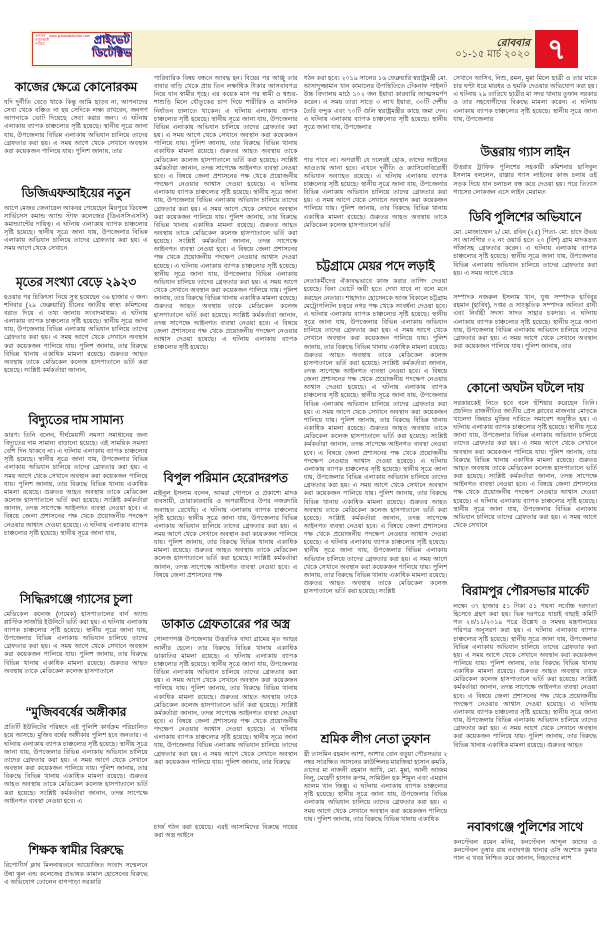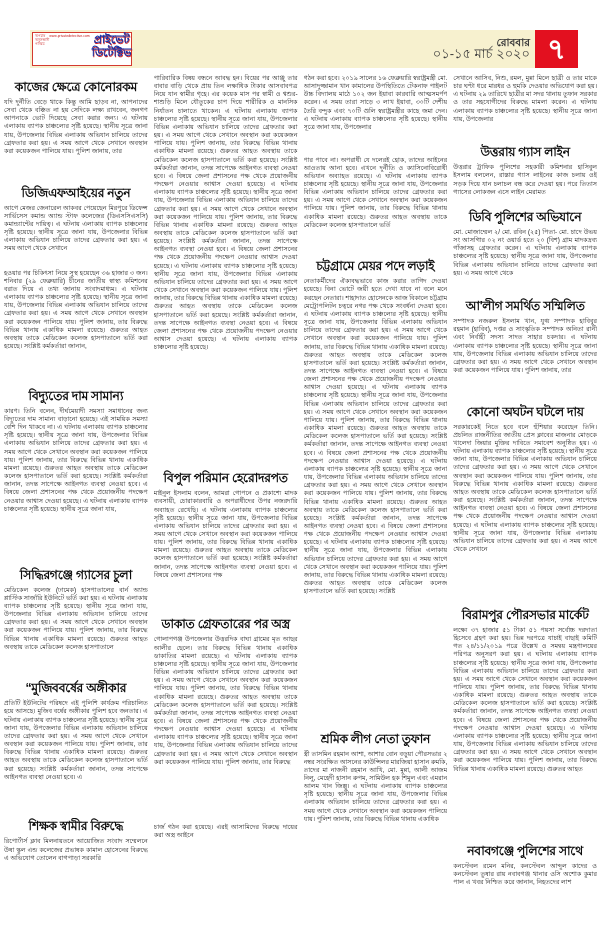--- a/index.html
+++ b/index.html
@@ -12,22 +12,22 @@
   .pagebox span{color:#fff;font-size:29px;font-weight:bold;line-height:1;}
   .logo{position:absolute;left:32px;top:32px;width:100px;height:34px;background:#fff;
         border:1px solid #d43a2f;box-sizing:border-box;display:flex;}
   .logo .tinyrow{display:flex;justify-content:space-between;font-size:3.5px;color:#c81d1d;
         padding:1px 2px 0 2px;line-height:4px;}
   .logo .title{flex:1;text-align:center;font-weight:bold;font-size:11px;line-height:13px;
         color:#1533a8;text-shadow:0.6px 0.6px 0 #d42222;letter-spacing:0px;}
   .logo .tagbar{background:#141a8e;color:#ffffff;font-size:3.8px;line-height:7px;height:7px;
         text-align:center;white-space:nowrap;overflow:hidden;}
   .datecell{position:absolute;right:70px;top:36px;text-align:right;color:#3a3a3a;}
-  .datecell .day{font-size:10.5px;font-weight:bold;line-height:12px;}
-  .datecell .date{font-size:13px;line-height:11px;}
+  .datecell .day{font-size:10.5px;font-weight:bold;line-height:12px;font-style:italic;}
+  .datecell .date{font-size:10px;line-height:11px;}
   
   .content{position:absolute;left:4px;top:74px;width:593px;display:flex;gap:6px;}
   .col{flex:1;min-width:0;}
   .headline{font-weight:bold;color:#0d0d0d;text-align:center;font-size:12.3px;line-height:16px;
             margin:5px 0 3px 0;white-space:nowrap;overflow:hidden;letter-spacing:-0.3px;}
   .bodytext{font-size:6.3px;line-height:8.15px;color:#1c1c1c;text-align:justify;margin:0;
             word-break:break-word;overflow:hidden;}
 </style>
 </head>
 <body>
@@ -53,20 +53,21 @@
   <div class="pagebox">
     <span>৭</span>
   </div>
 
   <div class="content" id="content">
       <div class="col">
         <div class="headline">কাজের ক্ষেত্রে কোনোরকম</div>
         <p class="bodytext" style="height: 81.5px;">যদি দুর্নীতি বেড়ে থাকে কিন্তু আমি ছাড়ব না, আপনাদের সেবা থেকে বঞ্চিত না হয় সেদিকে লক্ষ্য রাখবেন, জনগণ আপনাকে ভোট দিয়েছে সেবা করার জন্য। এ ঘটনায় এলাকায় ব্যাপক চাঞ্চল্যের সৃষ্টি হয়েছে। স্থানীয় সূত্রে জানা যায়, উপজেলার বিভিন্ন এলাকায় অভিযান চালিয়ে তাদের গ্রেফতার করা হয়। এ সময় আগে থেকে সেখানে অবস্থান করা কয়েকজন পালিয়ে যায়। পুলিশ জানায়, তার</p>
         <div class="headline">ডিজিএফআইয়ের নতুন</div>
         <p class="bodytext" style="height: 65.2px;">আগে মেজর জেনারেল আকবর পেয়েছেন মিরপুরে ডিফেন্স সার্ভিসেস কমান্ড অ্যান্ড স্টাফ কলেজের (ডিএসসিএসসি) কমান্ড্যান্টের দায়িত্ব। এ ঘটনায় এলাকায় ব্যাপক চাঞ্চল্যের সৃষ্টি হয়েছে। স্থানীয় সূত্রে জানা যায়, উপজেলার বিভিন্ন এলাকায় অভিযান চালিয়ে তাদের গ্রেফতার করা হয়। এ সময় আগে থেকে সেখানে</p>
+        <div class="headline">মৃতের সংখ্যা বেড়ে ২৯২৩</div>
         <p class="bodytext" style="height: 114.1px;">হওয়ার পর চিকিৎসা নিয়ে সুস্থ হয়েছেন ৩৬ হাজার ৩ জন। শনিবার (২৯ ফেব্রুয়ারি) চীনের জাতীয় স্বাস্থ্য কমিশনের বরাত দিয়ে এ তথ্য জানায় সংবাদমাধ্যম। এ ঘটনায় এলাকায় ব্যাপক চাঞ্চল্যের সৃষ্টি হয়েছে। স্থানীয় সূত্রে জানা যায়, উপজেলার বিভিন্ন এলাকায় অভিযান চালিয়ে তাদের গ্রেফতার করা হয়। এ সময় আগে থেকে সেখানে অবস্থান করা কয়েকজন পালিয়ে যায়। পুলিশ জানায়, তার বিরুদ্ধে বিভিন্ন থানায় একাধিক মামলা রয়েছে। গুরুতর আহত অবস্থায় তাকে মেডিকেল কলেজ হাসপাতালে ভর্তি করা হয়েছে। সংশ্লিষ্ট কর্মকর্তারা জানান,</p>
         <div class="headline">বিদ্যুতের দাম সামান্য</div>
         <p class="bodytext" style="height: 154.85px;">কারণ। তিনি বলেন, দীর্ঘমেয়াদী সমস্যা সমাধানের জন্য বিদ্যুতের দাম সামান্য বাড়ানো হয়েছে। এই সাময়িক সমস্যা বেশি দিন থাকবে না। এ ঘটনায় এলাকায় ব্যাপক চাঞ্চল্যের সৃষ্টি হয়েছে। স্থানীয় সূত্রে জানা যায়, উপজেলার বিভিন্ন এলাকায় অভিযান চালিয়ে তাদের গ্রেফতার করা হয়। এ সময় আগে থেকে সেখানে অবস্থান করা কয়েকজন পালিয়ে যায়। পুলিশ জানায়, তার বিরুদ্ধে বিভিন্ন থানায় একাধিক মামলা রয়েছে। গুরুতর আহত অবস্থায় তাকে মেডিকেল কলেজ হাসপাতালে ভর্তি করা হয়েছে। সংশ্লিষ্ট কর্মকর্তারা জানান, তদন্ত সাপেক্ষে আইনগত ব্যবস্থা নেওয়া হবে। এ বিষয়ে জেলা প্রশাসনের পক্ষ থেকে প্রয়োজনীয় পদক্ষেপ নেওয়ার আশ্বাস দেওয়া হয়েছে। এ ঘটনায় এলাকায় ব্যাপক চাঞ্চল্যের সৃষ্টি হয়েছে। স্থানীয় সূত্রে জানা যায়,</p>
         <div class="headline">সিদ্ধিরগঞ্জে গ্যাসের চুলা</div>
         <p class="bodytext" style="height: 89.65px;">মেডিকেল কলেজ (ঢামেক) হাসপাতালের বার্ন অ্যান্ড প্লাস্টিক সার্জারি ইউনিটে ভর্তি করা হয়। এ ঘটনায় এলাকায় ব্যাপক চাঞ্চল্যের সৃষ্টি হয়েছে। স্থানীয় সূত্রে জানা যায়, উপজেলার বিভিন্ন এলাকায় অভিযান চালিয়ে তাদের গ্রেফতার করা হয়। এ সময় আগে থেকে সেখানে অবস্থান করা কয়েকজন পালিয়ে যায়। পুলিশ জানায়, তার বিরুদ্ধে বিভিন্ন থানায় একাধিক মামলা রয়েছে। গুরুতর আহত অবস্থায় তাকে মেডিকেল কলেজ হাসপাতালে</p>
         <div class="headline">“মুজিববর্ষের অঙ্গীকার</div>
         <p class="bodytext" style="height: 114.1px;">প্রতিটি ইউনিটের পরিষদে এই পুলিশি কার্যক্রম পরিচালিত হয়ে আসছে। মুজিব বর্ষের অঙ্গীকার পুলিশ হবে জনতার। এ ঘটনায় এলাকায় ব্যাপক চাঞ্চল্যের সৃষ্টি হয়েছে। স্থানীয় সূত্রে জানা যায়, উপজেলার বিভিন্ন এলাকায় অভিযান চালিয়ে তাদের গ্রেফতার করা হয়। এ সময় আগে থেকে সেখানে অবস্থান করা কয়েকজন পালিয়ে যায়। পুলিশ জানায়, তার বিরুদ্ধে বিভিন্ন থানায় একাধিক মামলা রয়েছে। গুরুতর আহত অবস্থায় তাকে মেডিকেল কলেজ হাসপাতালে ভর্তি করা হয়েছে। সংশ্লিষ্ট কর্মকর্তারা জানান, তদন্ত সাপেক্ষে আইনগত ব্যবস্থা নেওয়া হবে। এ</p>
         <div class="headline">শিক্ষক স্বামীর বিরুদ্ধে</div>
         <p class="bodytext" style="height: 32.6px;">রিপোর্টার্স ক্লাব মিলনায়তনে আয়োজিত সংবাদ সম্মেলনে উষা স্কুল এন্ড কলেজের প্রভাষক কামাল হোসেনের বিরুদ্ধে এ অভিযোগ তোলেন বাগপাড়া সরকারি</p>
       </div>
@@ -85,21 +86,20 @@
         <p class="bodytext" style="height: 448.25px;">নেতাকর্মীদের ঐক্যবদ্ধভাবে কাজ করার তাগিদ দেওয়া হয়েছে। বিনা ভোটে জয়ী হতে দেখা যাবে না বলে মনে করছেন নেতারা। শাহাদাত হোসেনকে আজ বিকালে চট্টগ্রাম মেট্রোপলিটন চত্বরে নগর পক্ষ থেকে সংবর্ধনা দেওয়া হবে। এ ঘটনায় এলাকায় ব্যাপক চাঞ্চল্যের সৃষ্টি হয়েছে। স্থানীয় সূত্রে জানা যায়, উপজেলার বিভিন্ন এলাকায় অভিযান চালিয়ে তাদের গ্রেফতার করা হয়। এ সময় আগে থেকে সেখানে অবস্থান করা কয়েকজন পালিয়ে যায়। পুলিশ জানায়, তার বিরুদ্ধে বিভিন্ন থানায় একাধিক মামলা রয়েছে। গুরুতর আহত অবস্থায় তাকে মেডিকেল কলেজ হাসপাতালে ভর্তি করা হয়েছে। সংশ্লিষ্ট কর্মকর্তারা জানান, তদন্ত সাপেক্ষে আইনগত ব্যবস্থা নেওয়া হবে। এ বিষয়ে জেলা প্রশাসনের পক্ষ থেকে প্রয়োজনীয় পদক্ষেপ নেওয়ার আশ্বাস দেওয়া হয়েছে। এ ঘটনায় এলাকায় ব্যাপক চাঞ্চল্যের সৃষ্টি হয়েছে। স্থানীয় সূত্রে জানা যায়, উপজেলার বিভিন্ন এলাকায় অভিযান চালিয়ে তাদের গ্রেফতার করা হয়। এ সময় আগে থেকে সেখানে অবস্থান করা কয়েকজন পালিয়ে যায়। পুলিশ জানায়, তার বিরুদ্ধে বিভিন্ন থানায় একাধিক মামলা রয়েছে। গুরুতর আহত অবস্থায় তাকে মেডিকেল কলেজ হাসপাতালে ভর্তি করা হয়েছে। সংশ্লিষ্ট কর্মকর্তারা জানান, তদন্ত সাপেক্ষে আইনগত ব্যবস্থা নেওয়া হবে। এ বিষয়ে জেলা প্রশাসনের পক্ষ থেকে প্রয়োজনীয় পদক্ষেপ নেওয়ার আশ্বাস দেওয়া হয়েছে। এ ঘটনায় এলাকায় ব্যাপক চাঞ্চল্যের সৃষ্টি হয়েছে। স্থানীয় সূত্রে জানা যায়, উপজেলার বিভিন্ন এলাকায় অভিযান চালিয়ে তাদের গ্রেফতার করা হয়। এ সময় আগে থেকে সেখানে অবস্থান করা কয়েকজন পালিয়ে যায়। পুলিশ জানায়, তার বিরুদ্ধে বিভিন্ন থানায় একাধিক মামলা রয়েছে। গুরুতর আহত অবস্থায় তাকে মেডিকেল কলেজ হাসপাতালে ভর্তি করা হয়েছে। সংশ্লিষ্ট কর্মকর্তারা জানান, তদন্ত সাপেক্ষে আইনগত ব্যবস্থা নেওয়া হবে। এ বিষয়ে জেলা প্রশাসনের পক্ষ থেকে প্রয়োজনীয় পদক্ষেপ নেওয়ার আশ্বাস দেওয়া হয়েছে। এ ঘটনায় এলাকায় ব্যাপক চাঞ্চল্যের সৃষ্টি হয়েছে। স্থানীয় সূত্রে জানা যায়, উপজেলার বিভিন্ন এলাকায় অভিযান চালিয়ে তাদের গ্রেফতার করা হয়। এ সময় আগে থেকে সেখানে অবস্থান করা কয়েকজন পালিয়ে যায়। পুলিশ জানায়, তার বিরুদ্ধে বিভিন্ন থানায় একাধিক মামলা রয়েছে। গুরুতর আহত অবস্থায় তাকে মেডিকেল কলেজ হাসপাতালে ভর্তি করা হয়েছে। সংশ্লিষ্ট</p>
         <div class="headline">শ্রমিক লীগ নেতা তুফান</div>
         <p class="bodytext" style="height: 105.95px;">স্ত্রী তাসমিন রহমান আশা, আশার বোন বড়ুয়া পৌরসভার ২ নম্বর সংরক্ষিত আসনের কাউন্সিলর মারজিয়া হাসান রুমকি, তাদের মা নাজনী রহমান আখি, মো. মুন্না, আলী আজম নিলু, মেহেদী হাসান রুপম, সামিউল হক শিমুল এবং এমরান আলম খান জিল্লু। এ ঘটনায় এলাকায় ব্যাপক চাঞ্চল্যের সৃষ্টি হয়েছে। স্থানীয় সূত্রে জানা যায়, উপজেলার বিভিন্ন এলাকায় অভিযান চালিয়ে তাদের গ্রেফতার করা হয়। এ সময় আগে থেকে সেখানে অবস্থান করা কয়েকজন পালিয়ে যায়। পুলিশ জানায়, তার বিরুদ্ধে বিভিন্ন থানায় একাধিক</p>
       </div>
       <div class="col">
         <p class="bodytext" style="height: 65.2px;">সেখানে আসিব, নিশু, রমল, মুন্না মিলে ছাত্রী ও তার মাকে চার ঘণ্টা ধরে মারধর ও হুমকি দেওয়ার অভিযোগ করা হয়। এ ঘটনায় ২৯ তারিখে ছাত্রীর মা সদর থানায় তুফান সরকার ও তার সহযোগীদের বিরুদ্ধে মামলা করেন। এ ঘটনায় এলাকায় ব্যাপক চাঞ্চল্যের সৃষ্টি হয়েছে। স্থানীয় সূত্রে জানা যায়, উপজেলার</p>
         <div class="headline">উত্তরায় গ্যাস লাইন</div>
         <p class="bodytext" style="height: 40.75px;">উত্তরার ট্রাফিক পুলিশের সহকারী কমিশনার হাসিবুল ইসলাম বললেন, রাস্তার গ্যাস লাইনের কাজ চলায় ওই সড়ক দিয়ে যান চলাচল বন্ধ করে দেওয়া হয়। পরে তিতাস গ্যাসের লোকজন এসে লাইন মেরামত</p>
         <div class="headline">ডিবি পুলিশের অভিযানে</div>
         <p class="bodytext" style="height: 65.2px;">মো. মোজাম্মেল ২/ মো. রবিন (২৫) পিতা- মো. চাদে উভয় সং আসগিার ০২ নং ওয়ার্ড হতে ২০ (বিশ) গ্রাম মাদকদ্রব্য গাঁজাসহ গ্রেফতার করেন। এ ঘটনায় এলাকায় ব্যাপক চাঞ্চল্যের সৃষ্টি হয়েছে। স্থানীয় সূত্রে জানা যায়, উপজেলার বিভিন্ন এলাকায় অভিযান চালিয়ে তাদের গ্রেফতার করা হয়। এ সময় আগে থেকে</p>
-        <div class="headline">আ'লীগ সমর্থিত সম্মিলিত</div>
         <p class="bodytext" style="height: 81.5px;">সম্পাদক নজরুল ইসলাম খান, যুগ্ম সম্পাদক হাবিবুর রহমান (হাবিব), দপ্তর ও সাংস্কৃতিক সম্পাদক অনিতা রানী এবং নির্বাহী সদস্য সাদত সাহার চকদার। এ ঘটনায় এলাকায় ব্যাপক চাঞ্চল্যের সৃষ্টি হয়েছে। স্থানীয় সূত্রে জানা যায়, উপজেলার বিভিন্ন এলাকায় অভিযান চালিয়ে তাদের গ্রেফতার করা হয়। এ সময় আগে থেকে সেখানে অবস্থান করা কয়েকজন পালিয়ে যায়। পুলিশ জানায়, তার</p>
         <div class="headline">কোনো অঘটন ঘটলে দায়</div>
         <p class="bodytext" style="height: 179.3px;">সরকারকেই নিতে হবে বলে হুঁশিয়ার করেছেন তিনি। প্রচলিত রাজনীতির জাতীয় প্রেস ক্লাবের মাজনার মোড়কে খালেদা জিয়ার মুক্তির দাবিতে সমাবেশ অনুষ্ঠিত হয়। এ ঘটনায় এলাকায় ব্যাপক চাঞ্চল্যের সৃষ্টি হয়েছে। স্থানীয় সূত্রে জানা যায়, উপজেলার বিভিন্ন এলাকায় অভিযান চালিয়ে তাদের গ্রেফতার করা হয়। এ সময় আগে থেকে সেখানে অবস্থান করা কয়েকজন পালিয়ে যায়। পুলিশ জানায়, তার বিরুদ্ধে বিভিন্ন থানায় একাধিক মামলা রয়েছে। গুরুতর আহত অবস্থায় তাকে মেডিকেল কলেজ হাসপাতালে ভর্তি করা হয়েছে। সংশ্লিষ্ট কর্মকর্তারা জানান, তদন্ত সাপেক্ষে আইনগত ব্যবস্থা নেওয়া হবে। এ বিষয়ে জেলা প্রশাসনের পক্ষ থেকে প্রয়োজনীয় পদক্ষেপ নেওয়ার আশ্বাস দেওয়া হয়েছে। এ ঘটনায় এলাকায় ব্যাপক চাঞ্চল্যের সৃষ্টি হয়েছে। স্থানীয় সূত্রে জানা যায়, উপজেলার বিভিন্ন এলাকায় অভিযান চালিয়ে তাদের গ্রেফতার করা হয়। এ সময় আগে থেকে সেখানে</p>
         <div class="headline">বিরামপুর পৌরসভার মার্কেট</div>
         <p class="bodytext" style="height: 211.9px;">লক্ষ্যে ৩৭ হাজার ৫১ টাকা ৫১ পয়সা সর্বোচ্চ দরদাতা হিসেবে গ্রহণ করা হয়। ভিন্ন দরপত্রে যাচাই বাছাই কমিটি গত ২৪/১১/২০১৯ পত্রে উল্লেখ ও সমন্বয় মন্ত্রণালয়ের পরিপত্র অনুসরণ করা হয়। এ ঘটনায় এলাকায় ব্যাপক চাঞ্চল্যের সৃষ্টি হয়েছে। স্থানীয় সূত্রে জানা যায়, উপজেলার বিভিন্ন এলাকায় অভিযান চালিয়ে তাদের গ্রেফতার করা হয়। এ সময় আগে থেকে সেখানে অবস্থান করা কয়েকজন পালিয়ে যায়। পুলিশ জানায়, তার বিরুদ্ধে বিভিন্ন থানায় একাধিক মামলা রয়েছে। গুরুতর আহত অবস্থায় তাকে মেডিকেল কলেজ হাসপাতালে ভর্তি করা হয়েছে। সংশ্লিষ্ট কর্মকর্তারা জানান, তদন্ত সাপেক্ষে আইনগত ব্যবস্থা নেওয়া হবে। এ বিষয়ে জেলা প্রশাসনের পক্ষ থেকে প্রয়োজনীয় পদক্ষেপ নেওয়ার আশ্বাস দেওয়া হয়েছে। এ ঘটনায় এলাকায় ব্যাপক চাঞ্চল্যের সৃষ্টি হয়েছে। স্থানীয় সূত্রে জানা যায়, উপজেলার বিভিন্ন এলাকায় অভিযান চালিয়ে তাদের গ্রেফতার করা হয়। এ সময় আগে থেকে সেখানে অবস্থান করা কয়েকজন পালিয়ে যায়। পুলিশ জানায়, তার বিরুদ্ধে বিভিন্ন থানায় একাধিক মামলা রয়েছে। গুরুতর আহত</p>
         <div class="headline">নবাবগঞ্জে পুলিশের সাথে</div>
         <p class="bodytext" style="height: 32.6px;">কনস্টেবল রমেন মনির, কনস্টেবল আব্দুল কাদের ও কনস্টেবল তুষার রায় নবাবগঞ্জ থানার ওসি অশোক কুমার পাল এ খবর নিশ্চিত করে জানান, নিহতদের লাশ</p>
       </div>
     </div>
 

